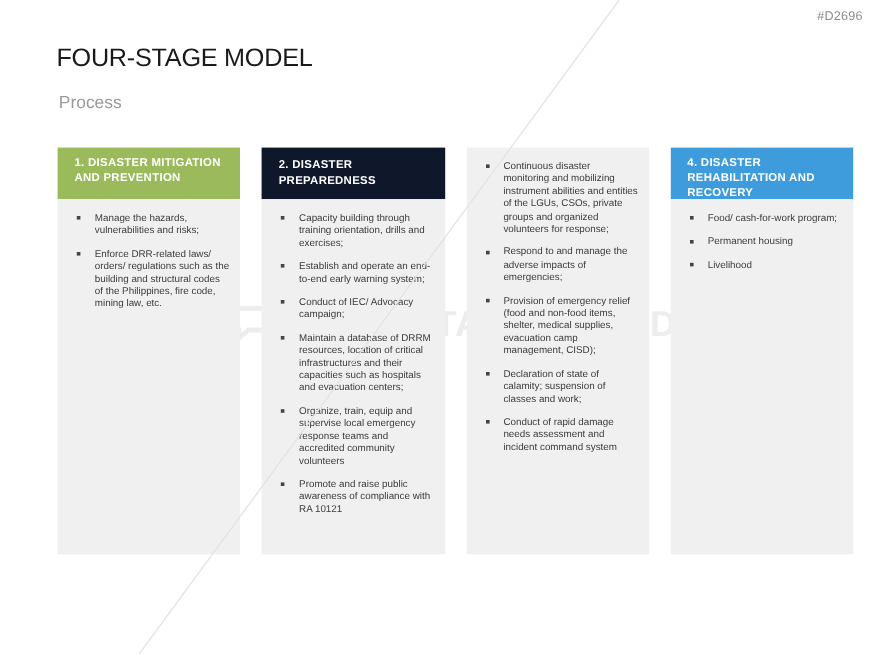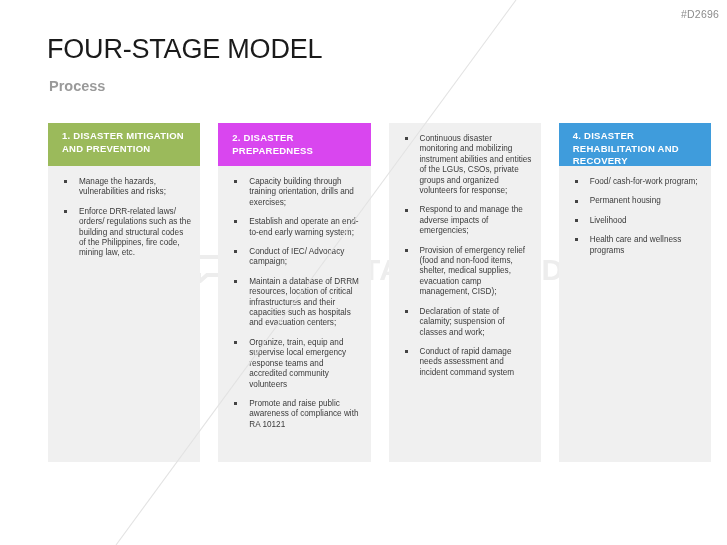--- a/index.html
+++ b/index.html
@@ -40,35 +40,35 @@
     top: 8px;
     font-size: 10.5px;
     color: #8c8c8c;
     letter-spacing: 0.2px;
     z-index: 3;
   }
   .page-title {
     position: absolute;
     left: 31px;
     top: 33px;
-    font-size: 27px;
+    font-size: 21px;
     line-height: 32px;
     font-weight: 400;
     color: #1a1a1a;
     letter-spacing: -0.2px;
     font-stretch: condensed;
     z-index: 3;
   }
   .page-subtitle {
     position: absolute;
     left: 33px;
     top: 78px;
     font-size: 14.5px;
     color: #9a9a9a;
-    font-weight: 700;
+    font-weight: 400;
     z-index: 3;
   }
 
   
   .watermark {
     position: absolute;
     left: 0;
     top: 252px;
     width: 727px;
     text-align: center;
@@ -179,21 +179,21 @@
       <div class="col-head" style="background:#9bba5b">1. Disaster Mitigation and Prevention</div>
       <div class="col-body">
         <ul class="bullets">
           <li>Manage the hazards, vulnerabilities and risks;</li>
           <li>Enforce DRR-related laws/ orders/ regulations such as the building and structural codes of the Philippines, fire code, mining law, etc.</li>
         </ul>
       </div>
     </div>
 
     <div class="col">
-      <div class="col-head center" style="background:#d946ef">2. Disaster Preparedness</div>
+      <div class="col-head center" style="background:#0f172a">2. Disaster Preparedness</div>
       <div class="col-body">
         <ul class="bullets">
           <li>Capacity building through training orientation, drills and exercises;</li>
           <li>Establish and operate an end-to-end early warning system;</li>
           <li>Conduct of IEC/ Advocacy campaign;</li>
           <li>Maintain a database of DRRM resources, location of critical infrastructures and their capacities such as hospitals and evacuation centers;</li>
           <li>Organize, train, equip and supervise local emergency response teams and accredited community volunteers</li>
           <li>Promote and raise public awareness of compliance with RA 10121</li>
         </ul>
       </div>
@@ -211,19 +211,18 @@
       </div>
     </div>
 
     <div class="col">
       <div class="col-head" style="background:#3f9cdc">4. Disaster Rehabilitation and Recovery</div>
       <div class="col-body">
         <ul class="bullets">
           <li>Food/ cash-for-work program;</li>
           <li>Permanent housing</li>
           <li>Livelihood</li>
-          <li>Health care and wellness programs</li>
         </ul>
       </div>
     </div>
 
   </div>
 </div>
 
 </body></html>

